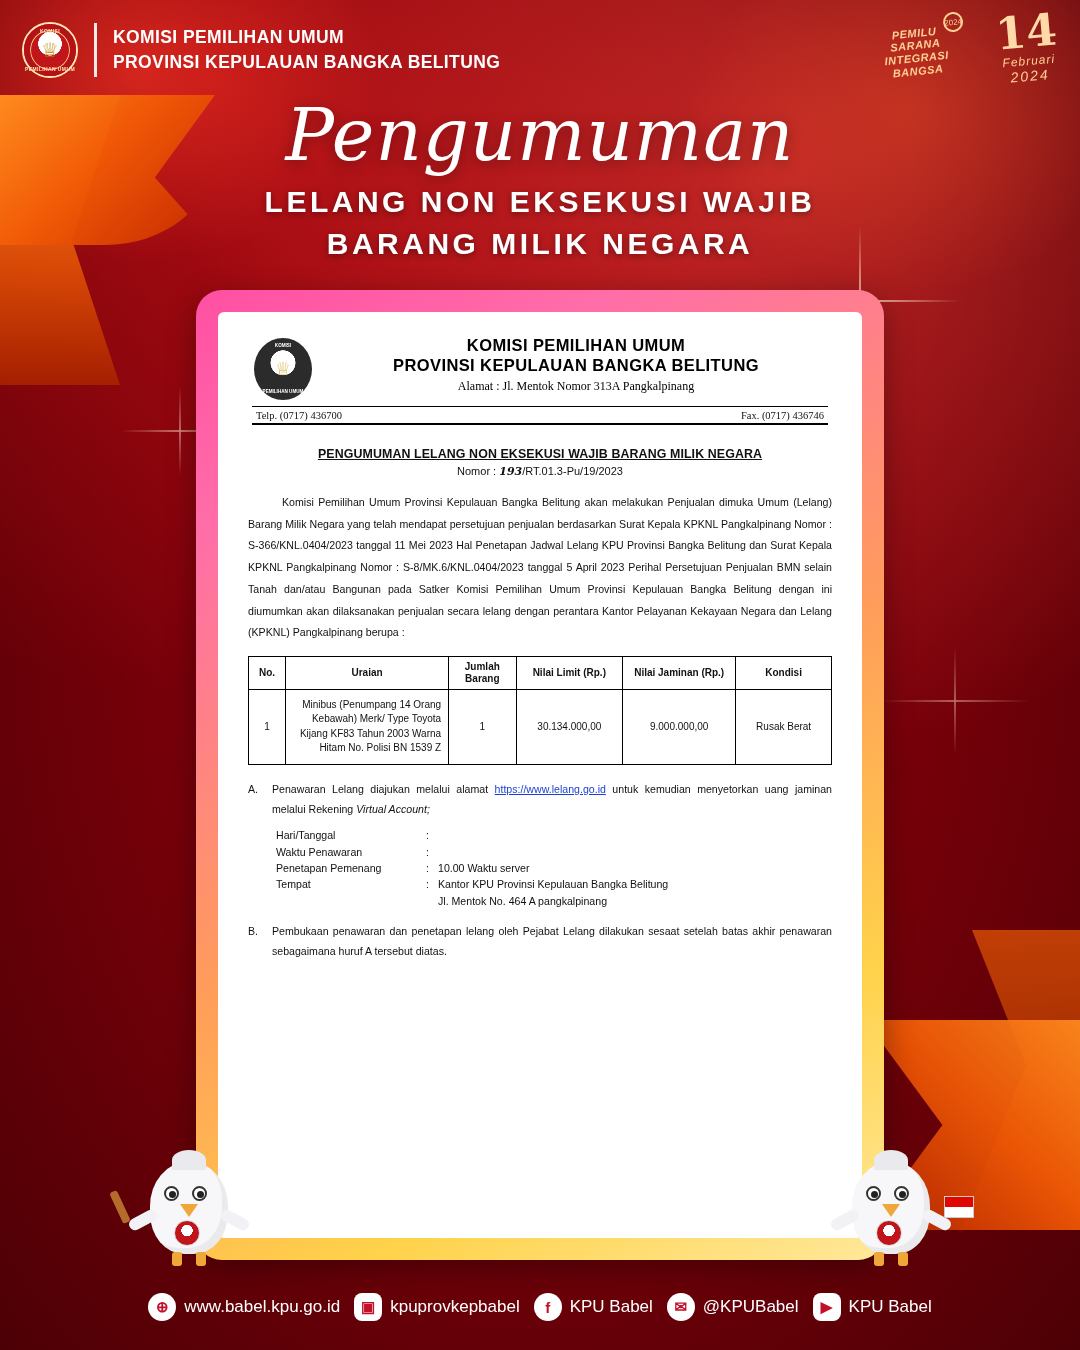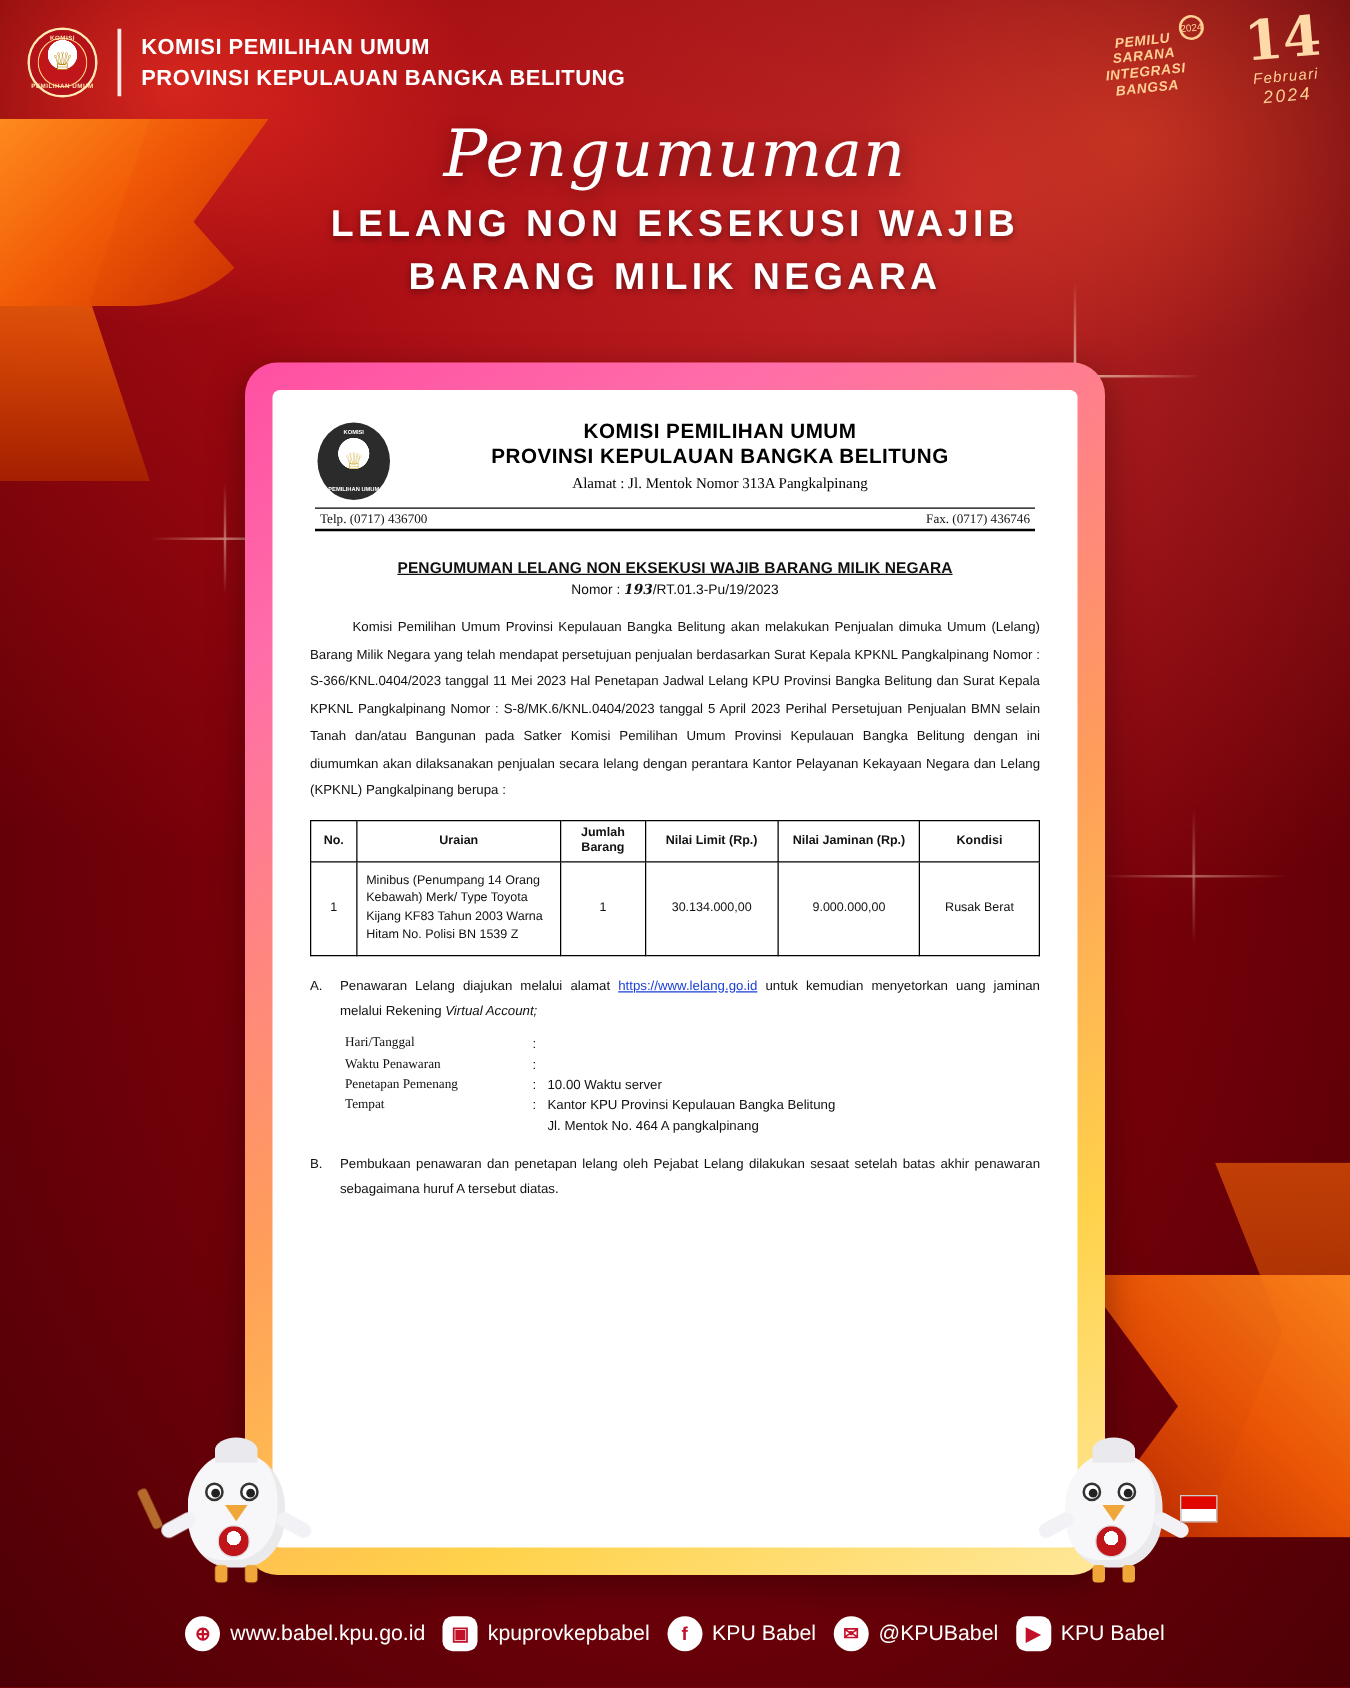--- a/index.html
+++ b/index.html
@@ -134,21 +134,21 @@
   }
   .date-badge .d-yr {
     font-size: 14px; font-style: italic; letter-spacing: 2px; color: #ffcf93;
   }
 
   
   .title-wrap { position: absolute; top: 96px; width: 100%; text-align: center; }
   .title-main {
     font-family: "DejaVu Serif", serif;
     font-style: italic;
-    font-size: 52px;
+    font-size: 72px;
     color: #ffffff;
     letter-spacing: 1px;
     text-shadow: 0 3px 14px rgba(0,0,0,.35);
     line-height: 1.1;
   }
   .title-sub1, .title-sub2 {
     color: #ffffff; font-weight: bold; font-size: 30px; letter-spacing: 3.5px;
     text-shadow: 0 2px 6px rgba(0,0,0,.4);
   }
   .title-sub1 { margin-top: 10px; }
@@ -213,32 +213,32 @@
   }
 
   
   table.lelang {
     width: 100%; border-collapse: collapse; margin-top: 12px; font-size: 10px;
   }
   table.lelang th, table.lelang td {
     border: 1px solid #000; padding: 4px 5px; text-align: center; vertical-align: middle;
   }
   table.lelang th { font-weight: bold; font-size: 10px; line-height: 1.2; }
-  table.lelang td.uraian { text-align: left; line-height: 1.45; padding: 8px 7px; }
+  table.lelang td.uraian { text-align: right; line-height: 1.45; padding: 8px 7px; }
 
   .list-block { margin-top: 14px; font-size: 10.6px; line-height: 1.9; }
   .li-row { display: flex; gap: 8px; }
   .li-mark { width: 16px; flex: 0 0 auto; }
   .li-body { flex: 1; text-align: justify; }
   .li-body a { color: #1a3fd4; text-decoration: underline; }
   .sub-line { margin-top: 6px; }
 
   .sched { margin-top: 8px; margin-left: 28px; font-size: 10.6px; line-height: 1.55; }
   .sched-row { display: flex; }
-  .sched-k { width: 150px; flex: 0 0 auto; font-family: Liberation Serif, serif; }
+  .sched-k { width: 150px; flex: 0 0 auto; }
   .sched-c { width: 12px; flex: 0 0 auto; }
   .sched-v { flex: 1; }
   .sched-v .indent2 { display: block; }
 
   
   .mascot { position: absolute; }
   .mascot .body {
     width: 78px; height: 92px; background: #f7f7f9; border-radius: 48% 48% 44% 44%;
     position: relative; box-shadow: inset -6px -6px 0 rgba(0,0,0,.05);
   }

